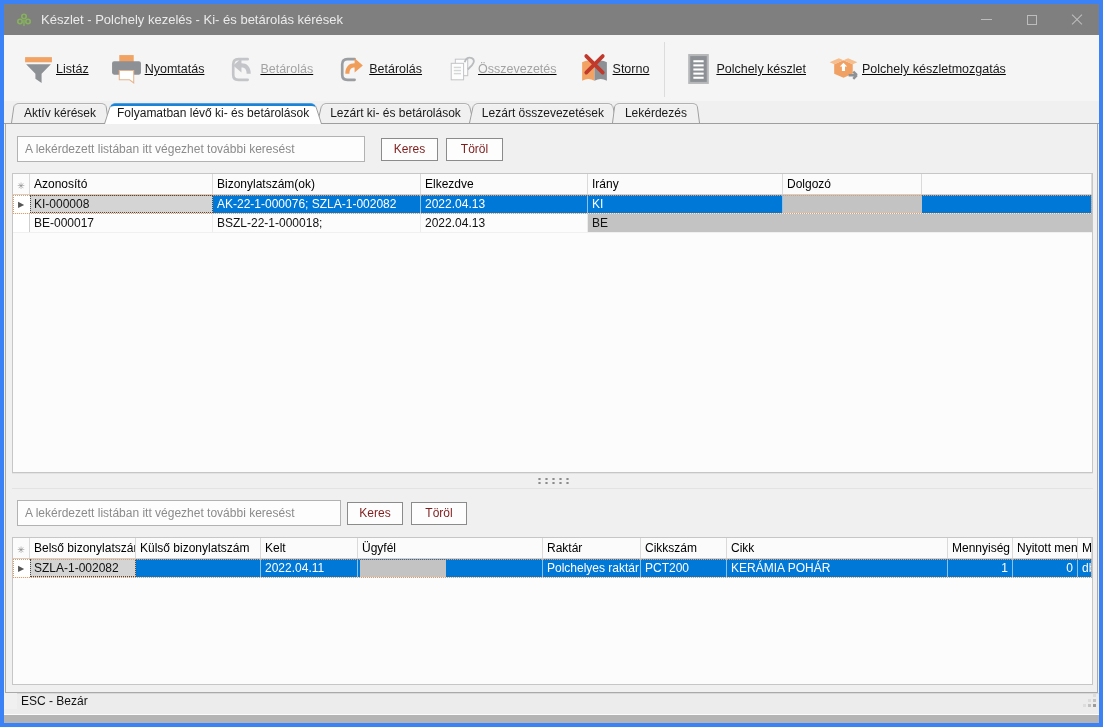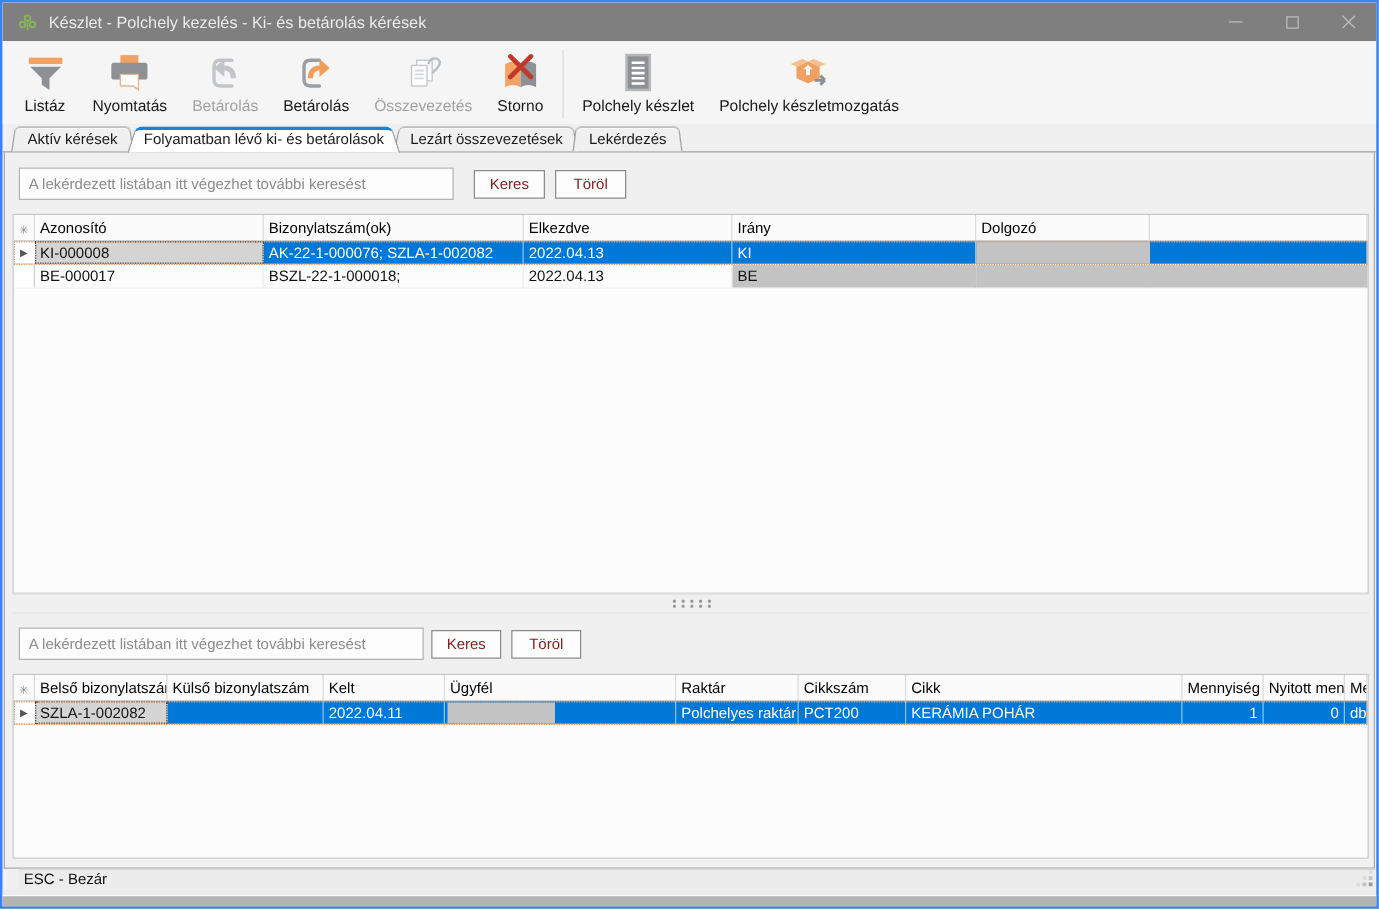--- a/index.html
+++ b/index.html
@@ -2,21 +2,21 @@
 <html><head>
 <meta charset="utf-8">
 <style>
   * { box-sizing: border-box; margin: 0; padding: 0; }
   html,body { background:#555; }
   body { font-family:"Liberation Sans","DejaVu Sans",sans-serif; }
 
   .window{
     width:1103px; height:727px; position:relative;
     display:flex; flex-direction:column;
-    border:2px solid #3b82f6; background:#f0f0f0; overflow:hidden;
+    border:4px solid #3b82f6; background:#f0f0f0; overflow:hidden;
   }
 
   
   .titlebar{
     height:31px; flex:none; background:#7f7f7f; color:#ebebeb;
     display:flex; align-items:center; padding-left:12px; font-size:13px;
   }
   .app-icon{ width:16px; height:16px; margin-right:9px; flex:none; }
   .title{ flex:1; white-space:nowrap; overflow:hidden; }
   .win-btns{ display:flex; height:100%; flex:none; }
@@ -29,22 +29,22 @@
   }
   .glyph-cls::before{ transform:rotate(45deg); }
   .glyph-cls::after{ transform:rotate(-45deg); }
 
   
   .toolbar{
     height:66px; flex:none; background:#f5f5f5;
     display:flex; align-items:stretch; padding:2px 4px 0 6px;
   }
   .tbtn{
-    display:flex; flex-direction:column; align-items:center;
-    padding:2px 9px 1px; cursor:pointer; border:1px solid transparent;
+    display:flex; flex-direction:row; align-items:center;
+    padding:2px 9px 1px; cursor:pointer; border:1px solid transparent;text-decoration:underline;
   }
   .tbtn .ic{ width:36px; height:40px; display:flex; align-items:center; justify-content:center; }
   .tbtn .lbl{ font-size:12.5px; color:#1a1a1a; white-space:nowrap; line-height:15px; }
   .tbtn.disabled{ cursor:default; }
   .tbtn.disabled .lbl{ color:#a3a3a3; }
   .tb-sep{ width:1px; background:#dcdcdc; margin:5px 5px 4px 5px; }
 
   
   .tabstrip{
     height:23px; flex:none; display:flex; align-items:flex-end;
@@ -274,20 +274,21 @@
         </svg>
       </span>
       <span class="lbl">Polchely készletmozgatás</span>
     </div>
 
   </div>
 
   <div class="tabstrip">
     <div class="tab"><span>Aktív kérések</span></div>
     <div class="tab active"><span>Folyamatban lévő ki- és betárolások</span></div>
+    <div class="tab"><span>Lezárt ki- és betárolások</span></div>
     <div class="tab"><span>Lezárt összevezetések</span></div>
     <div class="tab"><span>Lekérdezés</span></div>
   </div>
 
   <div class="tabpage">
 
     <div class="search-row">
       <input class="search-input" type="text" placeholder="A lekérdezett listában itt végezhet további keresést" style="">
       <button class="btn">Keres</button>
       <button class="btn">Töröl</button>

